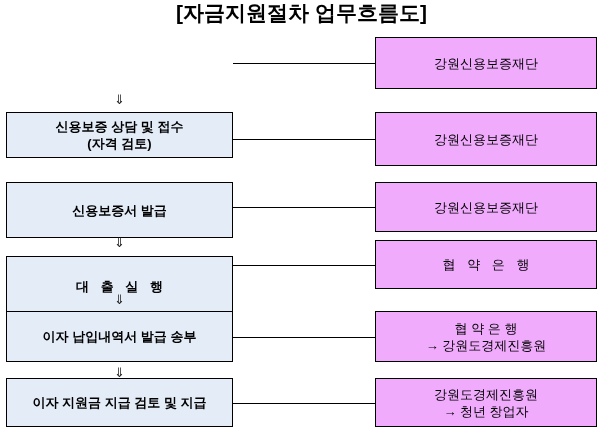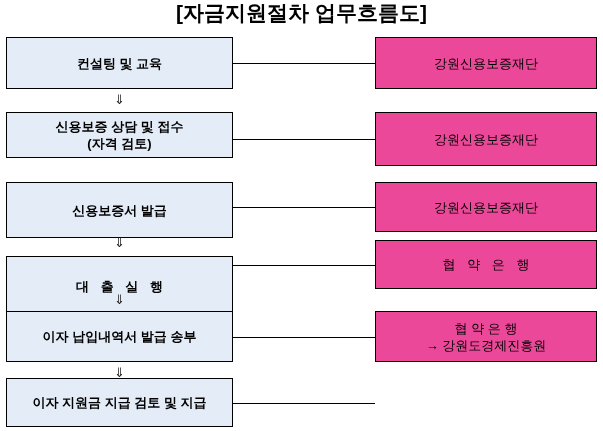--- a/index.html
+++ b/index.html
@@ -58,21 +58,21 @@
   .box-left {
     left: 6px;
     width: 227px;
     background: #e4ecf7;
     font-weight: bold;
   }
 
   .box-right {
     left: 375px;
     width: 222px;
-    background: #ec4899;
+    background: #f0abfc;
     font-weight: normal;
   }
 
   .box-text {
     display: block;
     padding: 0 4px;
     white-space: pre-line;
   }
 
   
@@ -104,23 +104,20 @@
 </style>
 </head>
 <body>
 
 <div id="flow-root">
 
   <div class="title">[자금지원절차 업무흐름도]</div>
 
   <div id="rows-container">
       <div class="row" style="top: 37px; height: 52px;">
-        <div class="box box-left" style="top: 0px; height: 52px;">
-          <span class="box-text">컨설팅 및 교육</span>
-        </div>
         <div class="connector" style="top: 26px;"></div>
         <div class="box box-right" style="top: 0px; height: 52px;">
           <span class="box-text">강원신용보증재단</span>
         </div>
       </div>
       <div class="arrow" style="top: 93px;">⇓</div>
       <div class="row" style="top: 112px; height: 54px;">
         <div class="box box-left" style="top: 0px; height: 46px;">
           <span class="box-text">신용보증 상담 및 접수
 (자격 검토)</span>
@@ -159,16 +156,20 @@
           <span class="box-text">협 약 은 행
 → 강원도경제진흥원</span>
         </div>
       </div>
       <div class="arrow" style="top: 366px;">⇓</div>
       <div class="row" style="top: 378px; height: 49px; padding-left: 8px;">
         <div class="box box-left" style="top: 0px; height: 49px;">
           <span class="box-text">이자 지원금 지급 검토 및 지급</span>
         </div>
         <div class="connector" style="top: 25px;"></div>
+        <div class="box box-right" style="top: 0px; height: 49px;">
+          <span class="box-text">강원도경제진흥원
+→ 청년 창업자</span>
+        </div>
       </div>
     </div>
 
 </div>
 
 </body></html>

